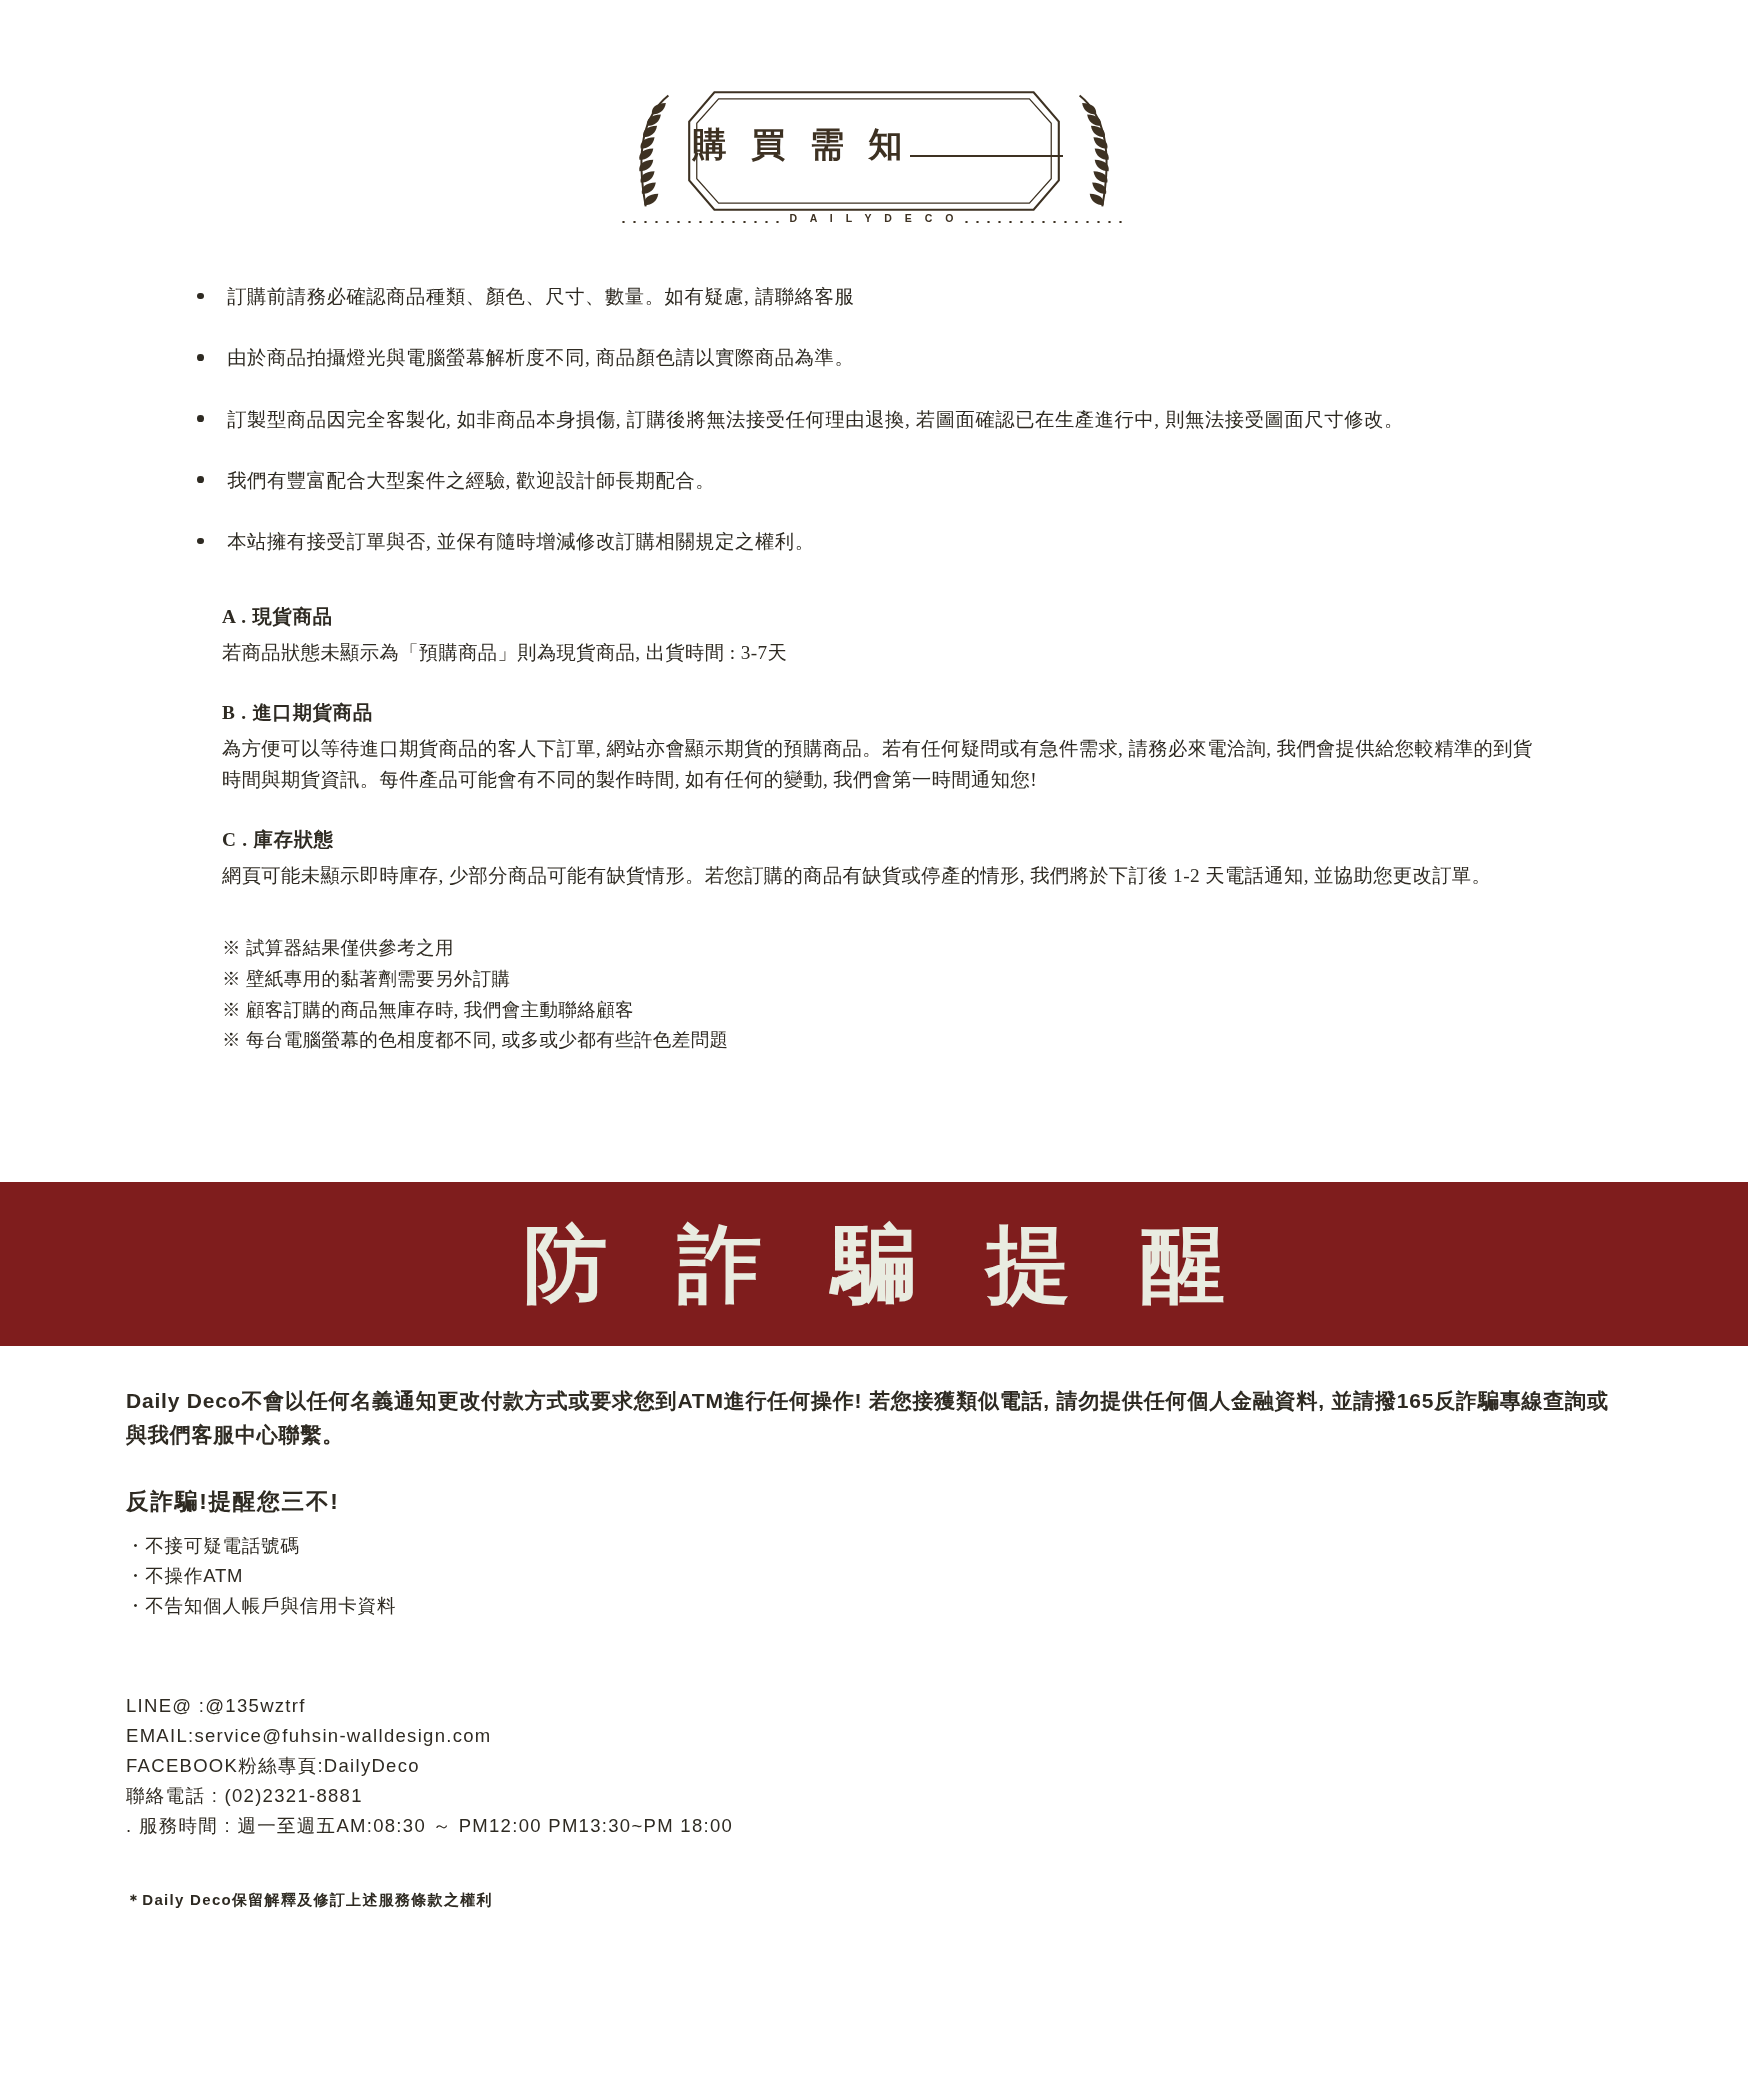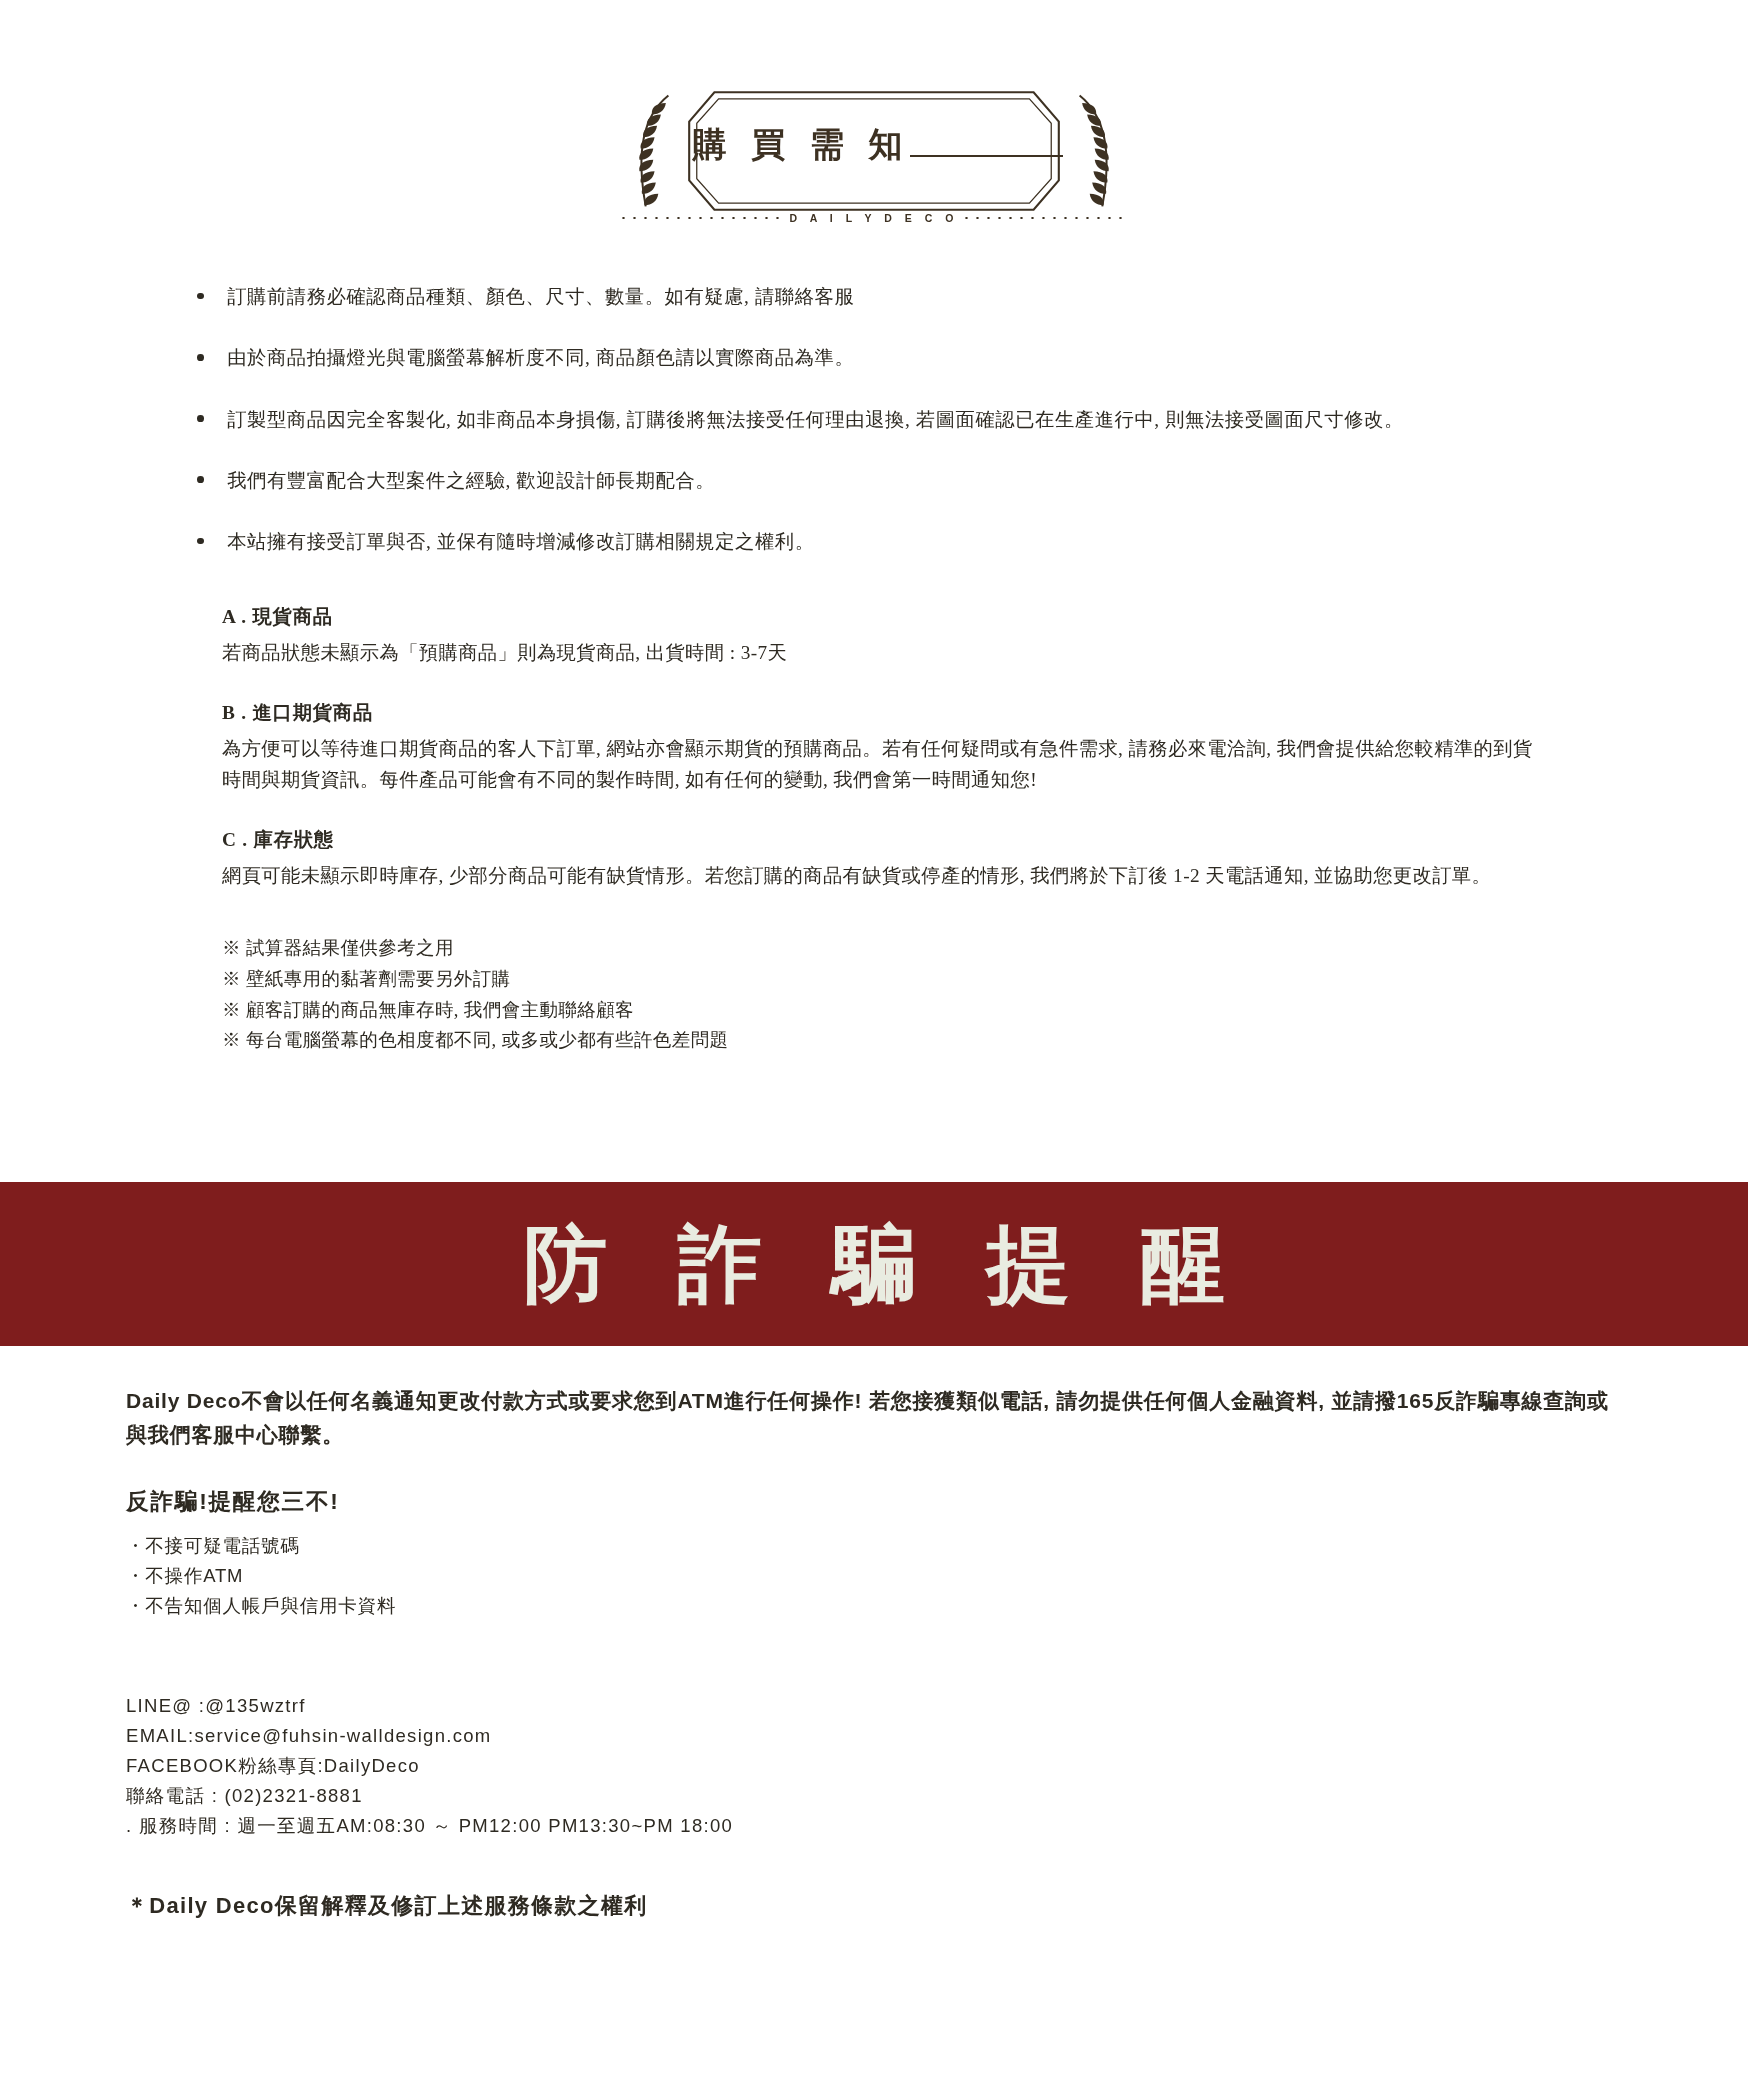--- a/index.html
+++ b/index.html
@@ -71,21 +71,21 @@
   .plaque-divider {
     position: relative;
     margin-top: 10px;
     width: 180px;
     height: 1.7px;
     background: #3d3122;
   }
   .brand-line {
     margin-top: 15px;
     display: flex;
-    align-items: center;
+    align-items: flex-end;
     justify-content: center;
     gap: 3px;
     width: 512px;
   }
   .dotline {
     flex: 1 1 auto;
     height: 4.2px;
     background-image: radial-gradient(circle, #3d3122 1px, rgba(0,0,0,0) 1.3px);
     background-size: 11px 4.2px;
     background-repeat: repeat-x;
@@ -229,21 +229,21 @@
     font-size: 18.5px;
     line-height: 1.62;
     letter-spacing: 1.3px;
     color: #2e2a22;
   }
   .disclaimer {
     padding: 0 126px;
     box-sizing: border-box;
     margin-top: 50px;
     padding-bottom: 76px;
-    font-size: 22px;
+    font-size: 15px;
     letter-spacing: 1.3px;
     color: #2e2a22;
     font-weight: bold;
   }
 </style>
 </head>
 <body>
 
 <div class="page">
 

